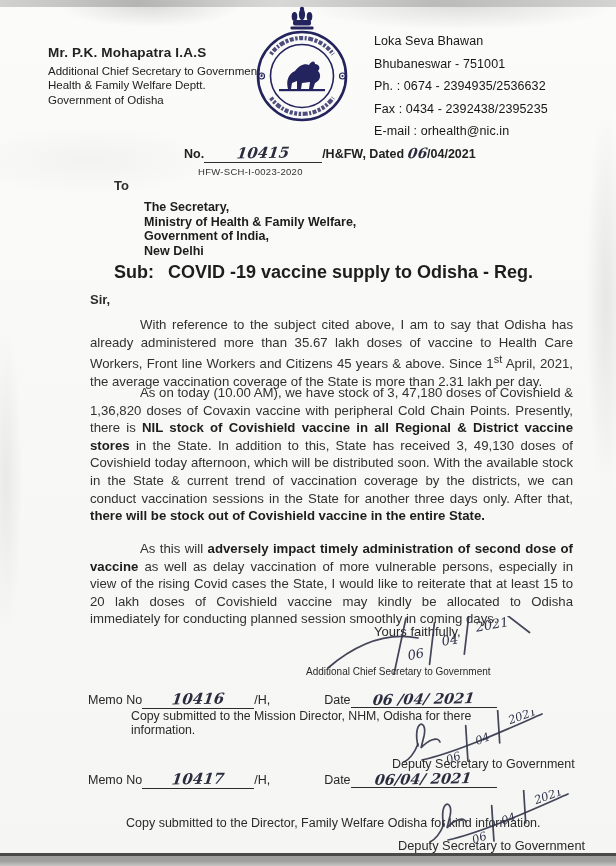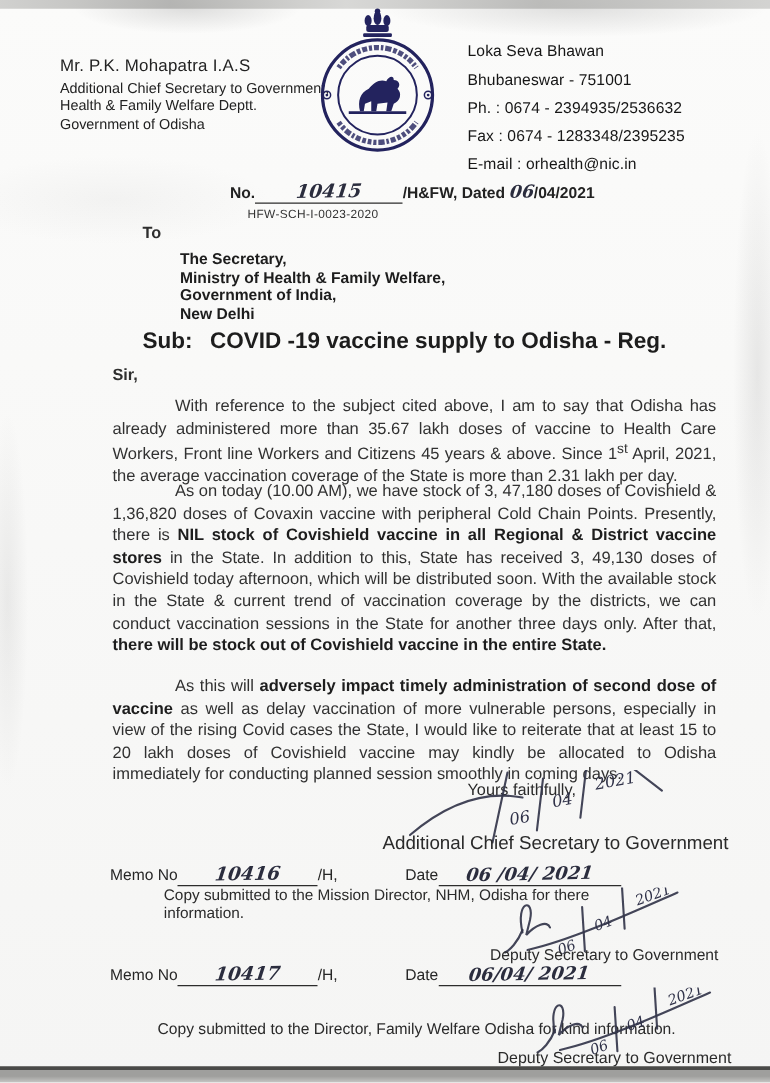--- a/index.html
+++ b/index.html
@@ -16,41 +16,41 @@
   }
   .scan-top{position:absolute;top:0;left:0;right:0;height:7px;
     background:linear-gradient(90deg,#c6c6c4,#a9a9a7 22%,#cfcfcd 45%,#b1b1af 70%,#c9c9c7);
     opacity:.8;}
   .scan-bottom{position:absolute;bottom:0;left:0;right:0;height:13px;
     background:linear-gradient(180deg,#4a4a48 0 3px,#9f9f9d 3px 8px,#c6c6c4);}
   .abs{position:absolute;}
   .b{font-weight:700;color:#1d1d1d;}
   
   .officer{left:48px;top:46px;width:230px;line-height:14.5px;font-size:11.5px;color:#222;}
-  .officer .name{font-size:13.5px;font-weight:400;margin-bottom:3px;letter-spacing:.2px;}
+  .officer .name{font-size:13.5px;font-weight:700;margin-bottom:3px;letter-spacing:.2px;}
   .office-addr{left:374px;top:30px;width:225px;font-size:12.5px;font-weight:400;
     line-height:22.5px;color:#161616;letter-spacing:.1px;}
   
   .refline{left:184px;top:144px;font-size:12.5px;font-weight:700;color:#222;white-space:nowrap;}
   .uline{display:inline-block;border-bottom:1.5px solid #2c2c2c;text-align:center;vertical-align:baseline;}
   .hw{font-family:"DejaVu Serif",serif;font-style:italic;font-weight:600;color:#2b2d3e;
       display:inline-block;transform:skewX(-8deg) rotate(-1deg);}
   .filecode{left:198px;top:166px;font-size:9.5px;color:#333;letter-spacing:.3px;}
   .to-label{left:114px;top:178px;font-size:13px;font-weight:700;}
   .recipient{left:144px;top:200px;font-size:12.5px;font-weight:700;line-height:14.5px;color:#1d1d1d;}
   .subject{left:114px;top:262px;font-size:18px;font-weight:700;color:#1d1d1d;}
   .subject .stext{margin-left:14px;}
   .salutation{left:90px;top:292px;font-size:13px;font-weight:700;}
   .para{width:483px;font-size:13.2px;line-height:17.6px;text-align:justify;
     text-indent:50px;color:#313131;}
   .p1{left:90px;top:316px;}
   .p2{left:90px;top:384px;}
   .p3{left:90px;top:540px;}
   .valediction{left:374px;top:624px;font-size:13px;color:#2a2a2a;}
-  .acs{left:306px;top:666px;font-size:15px;color:#2a2a2a;}
+  .acs{left:306px;top:666px;font-size:10px;color:#2a2a2a;}
   .memo-row{font-size:12.5px;color:#262626;white-space:nowrap;}
   .memo1{left:88px;top:690px;}
   .memo2{left:88px;top:770px;}
   .copy1{left:131px;top:709px;width:400px;font-size:12.3px;color:#2a2a2a;}
   .copy2{left:70px;top:816px;width:487px;font-size:12.5px;line-height:15.5px;
     text-align:justify;text-indent:56px;color:#2a2a2a;}
   .ds1{left:392px;top:757px;font-size:12.5px;color:#2a2a2a;}
   .ds2{left:398px;top:838px;font-size:12.8px;color:#2a2a2a;}
   .sig{pointer-events:none;}
   .sig path,.sig line{stroke:#33354a;stroke-width:1.7;fill:none;stroke-linecap:round;opacity:.92;}
@@ -95,21 +95,21 @@
         <rect x="27" y="84" width="46" height="2.2"></rect>
         <path d="M36,84 C34,76 36,69 43,66 C47,61 52,58 57,60 C59,56 63,55 63,59 C67,59 69,63 66,66 C70,70 68,76 63,78 L61,84 L57,84 L58,77 L50,78 L49,84 L45,84 L45,76 L40,78 L39,84 Z"></path>
       </g>
     </svg>
   </div>
 
   <div class="abs office-addr">
     <div>Loka Seva Bhawan</div>
     <div>Bhubaneswar - 751001</div>
     <div>Ph. : 0674 - 2394935/2536632</div>
-    <div>Fax : 0674 - 1283348/2395235</div>
+    <div>Fax : 0434 - 2392438/2395235</div>
     <div>E-mail : orhealth@nic.in</div>
   </div>
 
   <div class="abs refline"><span>No.</span><span class="uline" style="width:118px;"><span class="hw" style="font-size:15px;">10415</span></span><span>/H&amp;FW, Dated </span><span class="hw" style="font-size:14px;">06</span><span>/04/2021</span></div>
   <div class="abs filecode">HFW-SCH-I-0023-2020</div>
 
   <div class="abs to-label">To</div>
   <div class="abs recipient">
     <div>The Secretary,</div>
     <div>Ministry of Health &amp; Family Welfare,</div>

